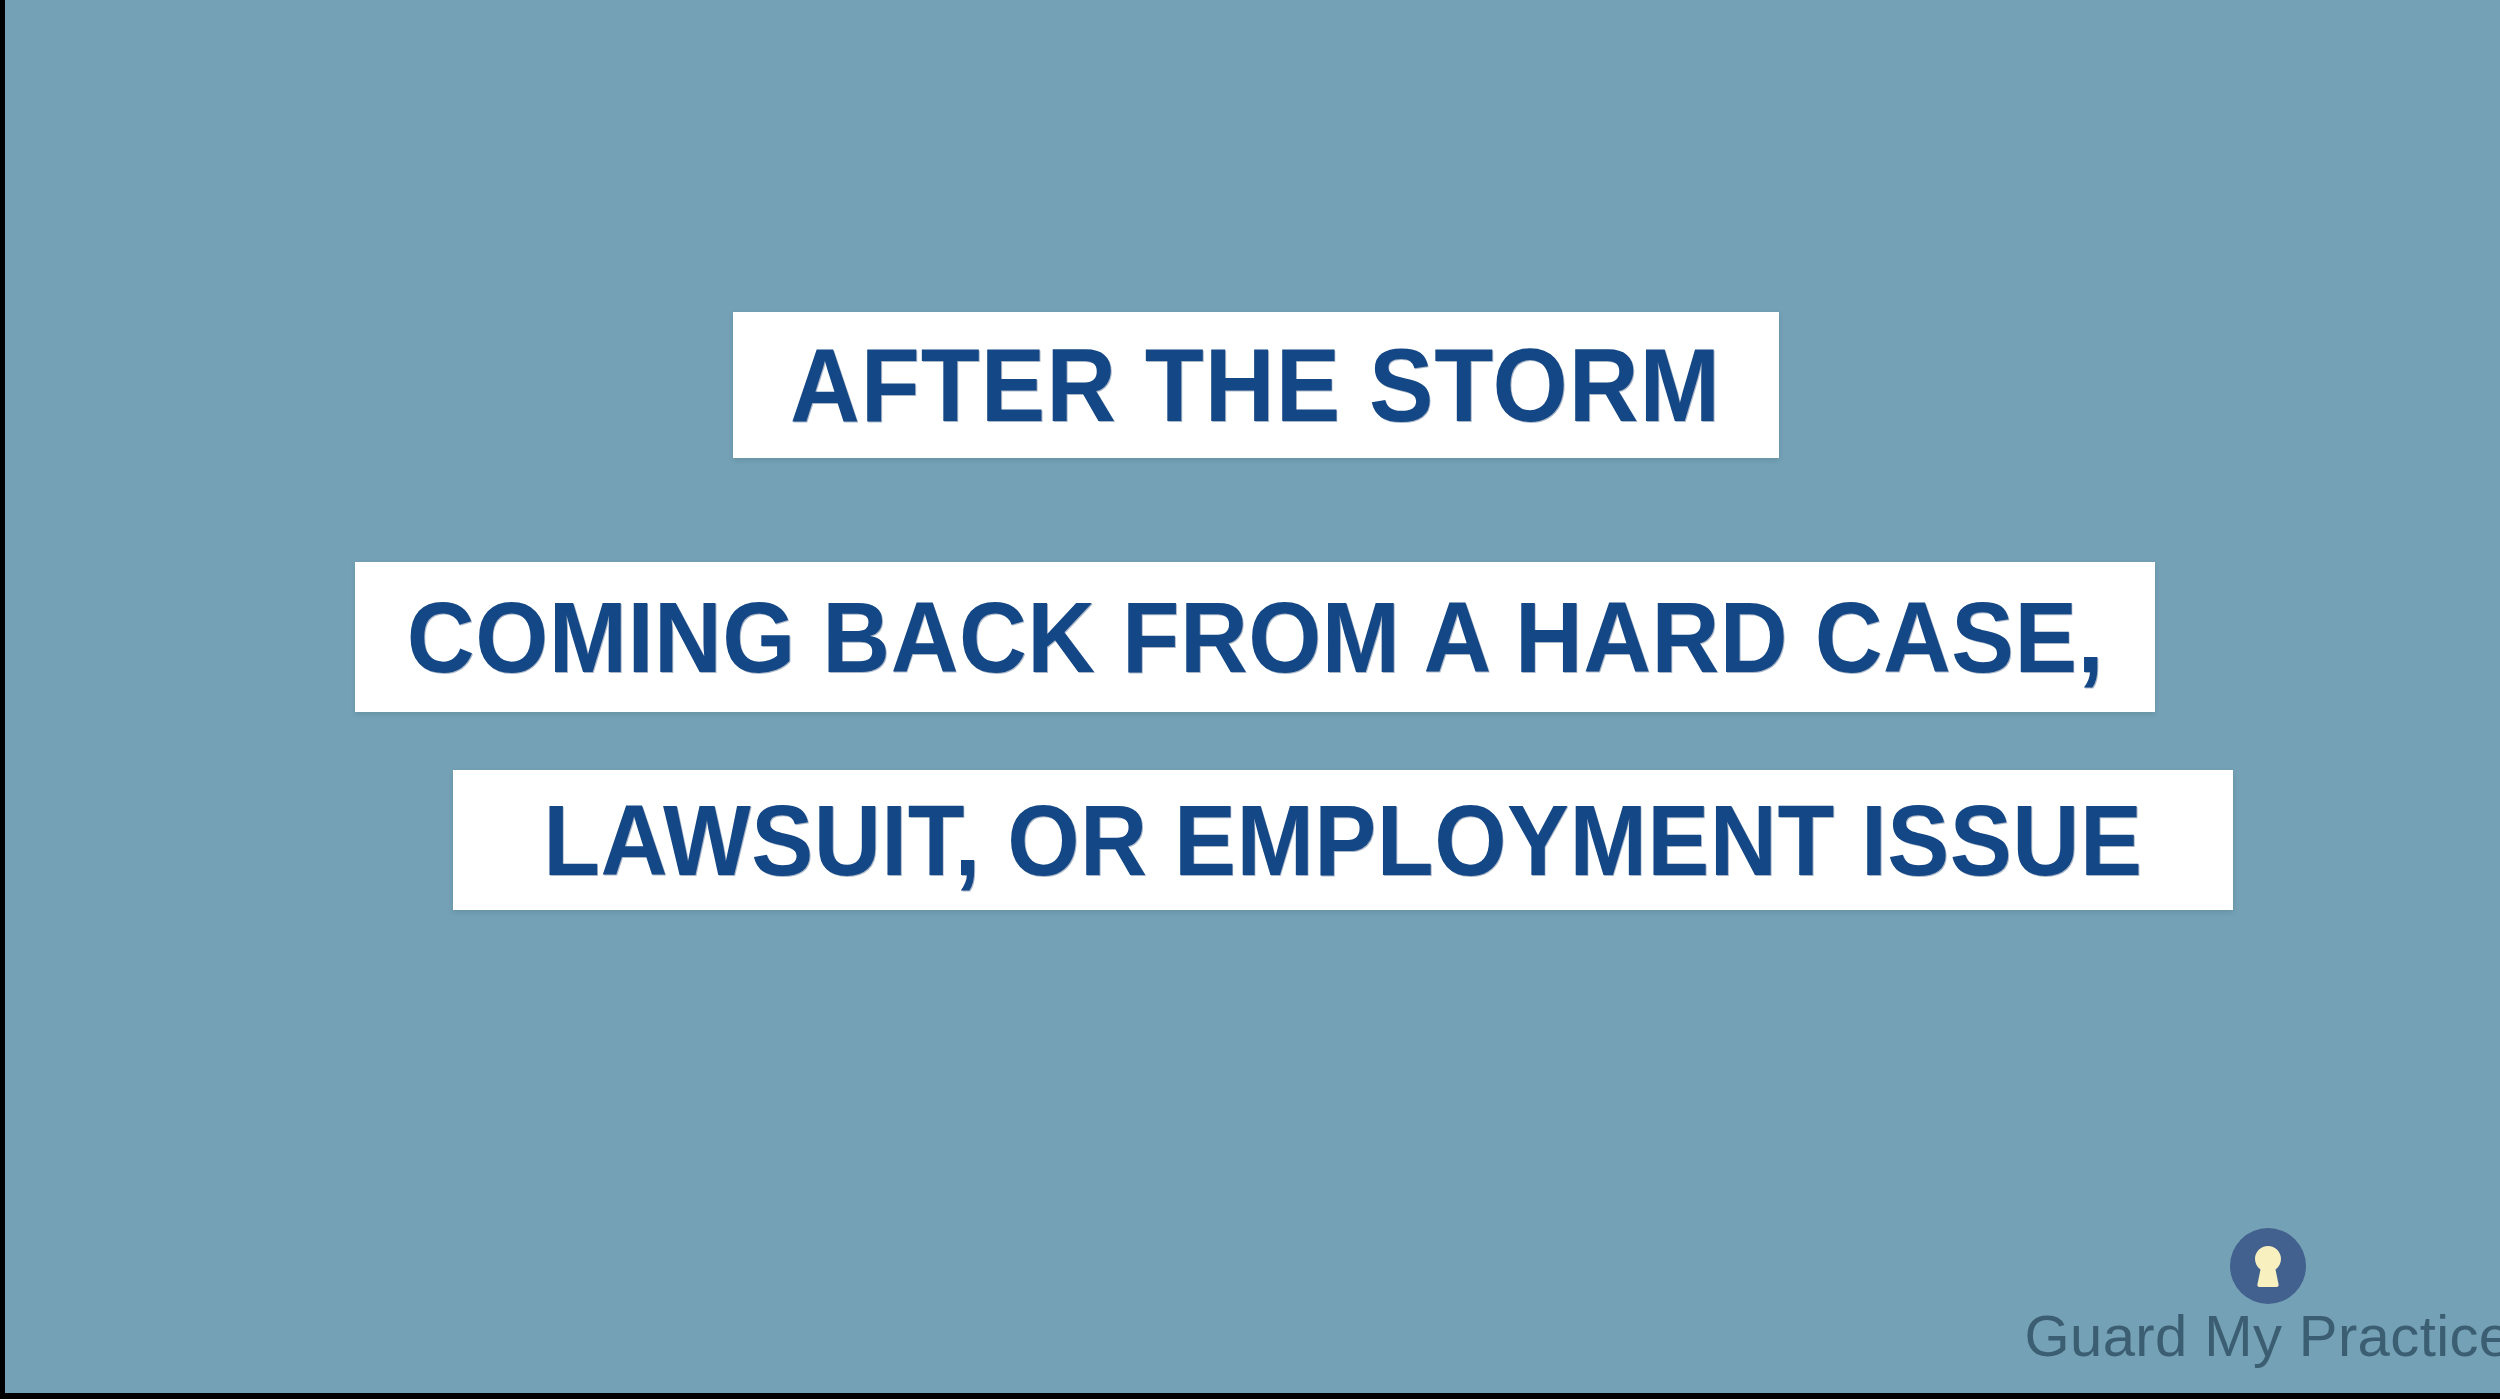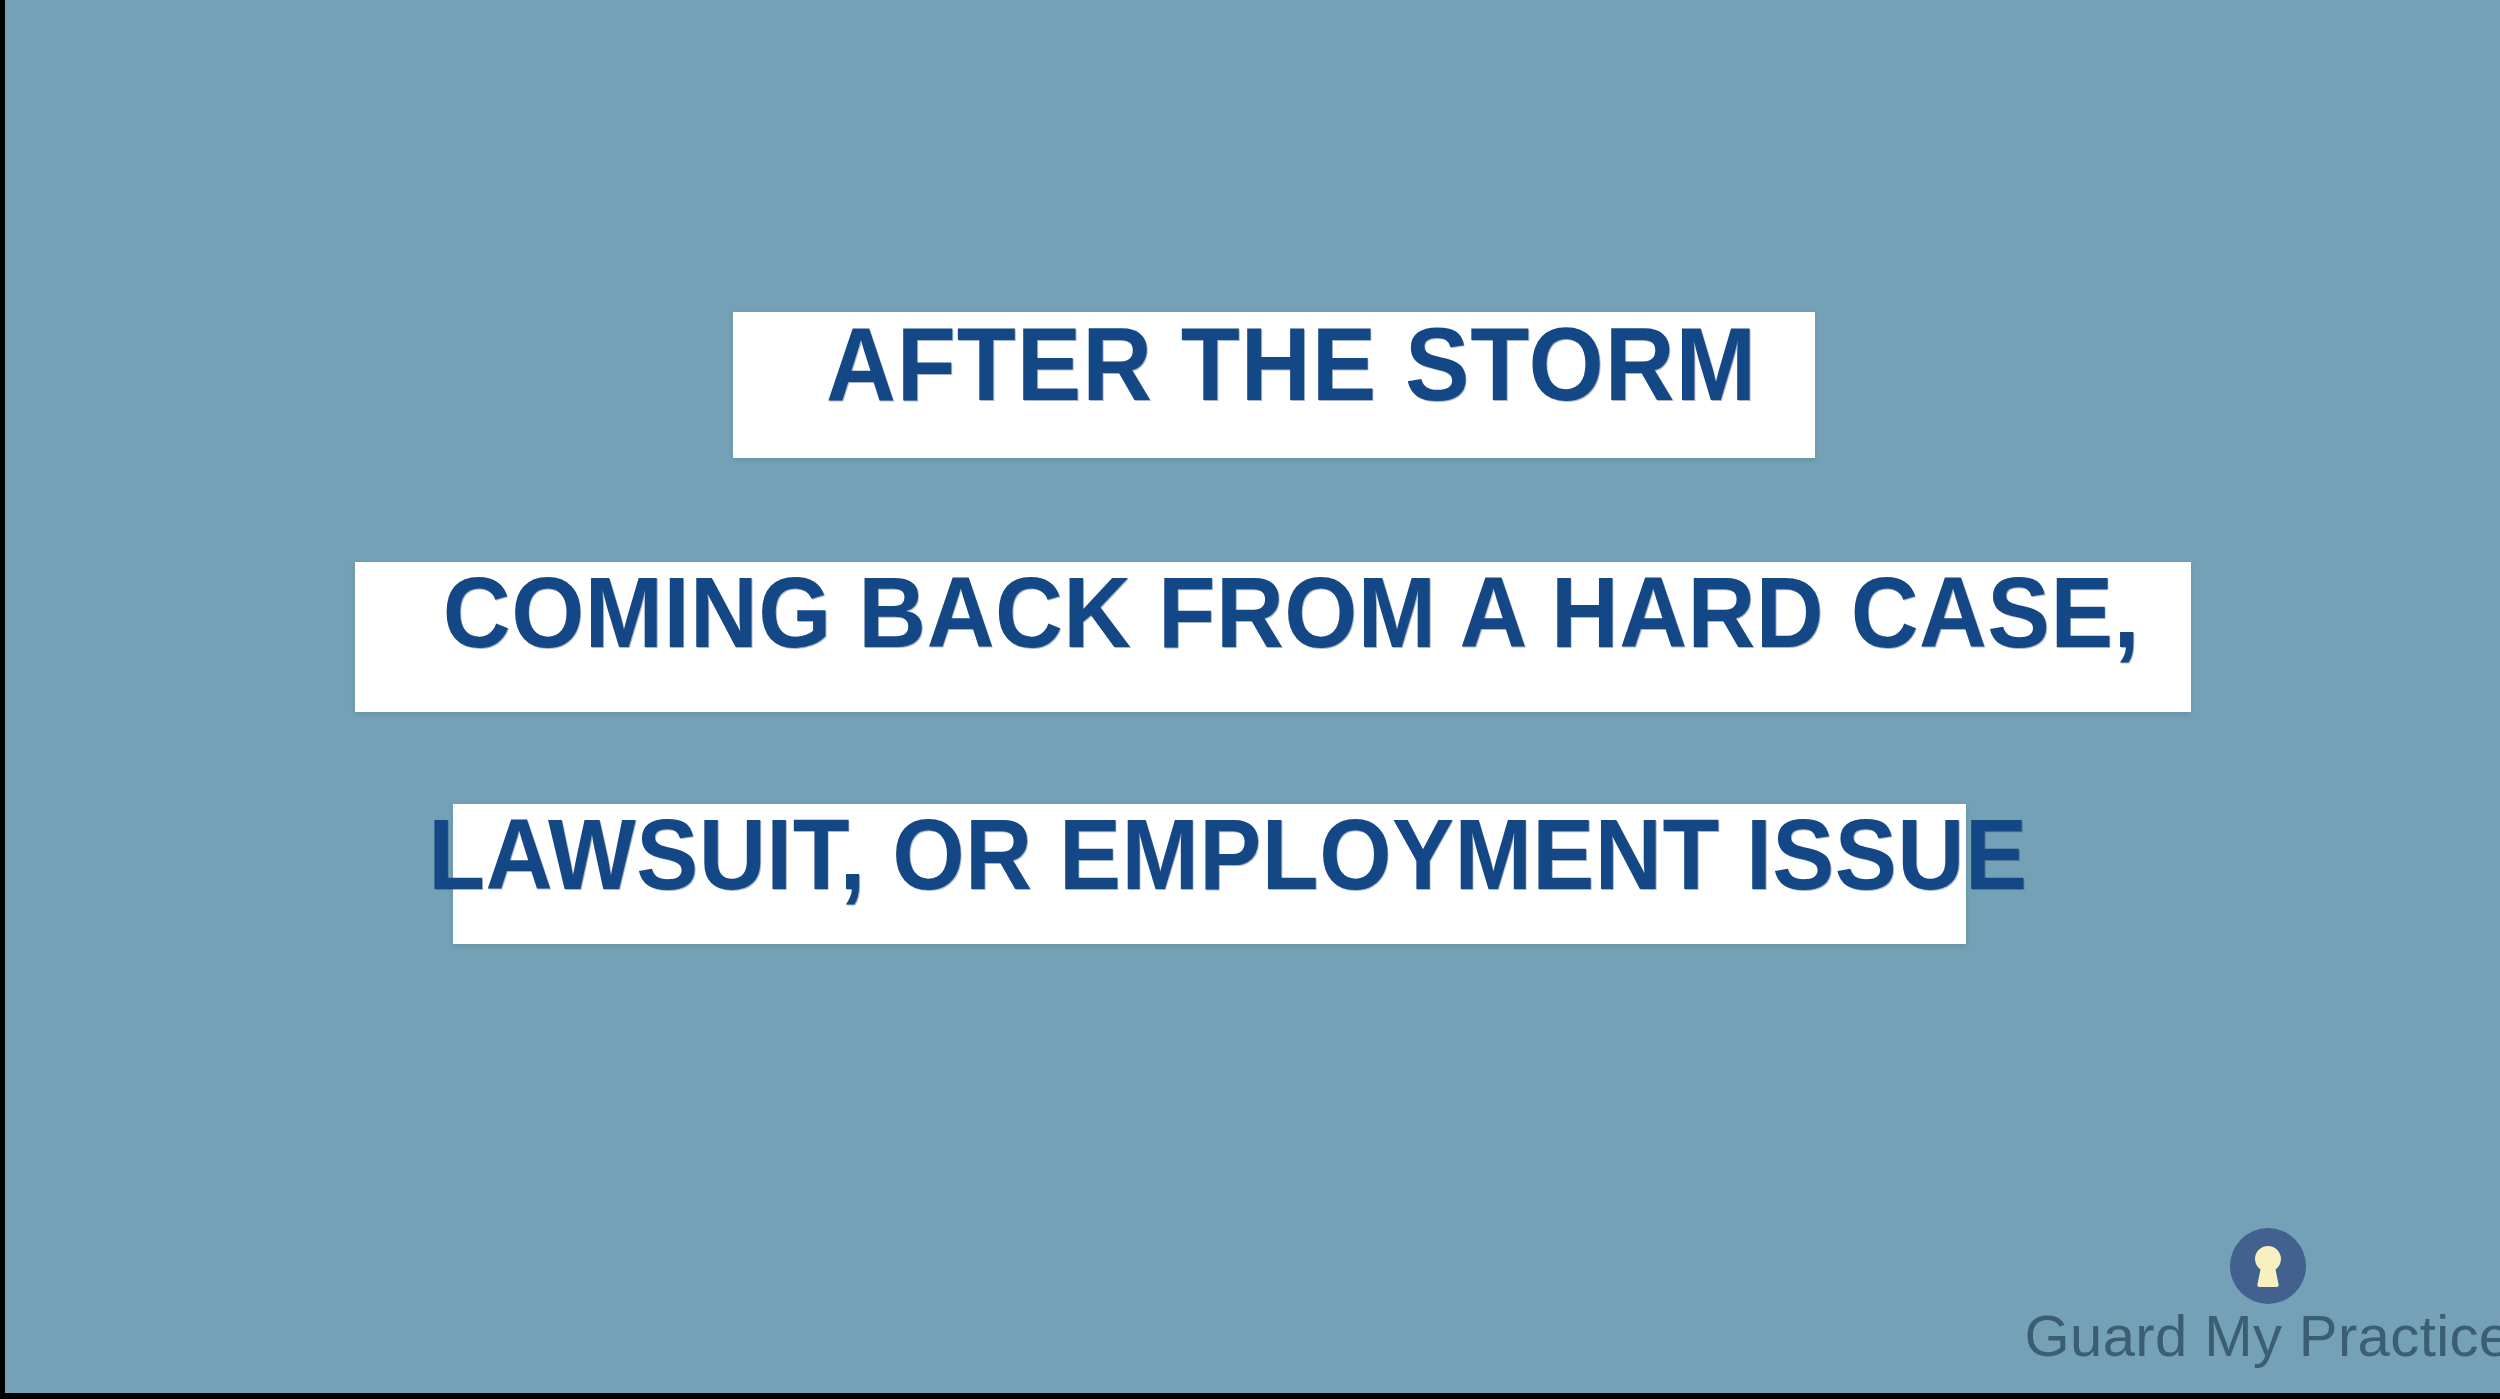--- a/index.html
+++ b/index.html
@@ -25,24 +25,23 @@
     left: 0;
     top: 0;
     width: 100%;
     height: 100%;
   }
 
   .text-band {
     position: absolute;
     background: #ffffff;
     display: flex;
-    align-items: flex-start;
+    align-items: center;
     justify-content: center;
     box-shadow: 0 2px 5px rgba(40,70,90,0.18);
-    padding-left: 36px;
   }
 
   .text-band span {
     color: #144785;
     font-family: "Liberation Sans", sans-serif;
     font-weight: bold;
     text-transform: uppercase;
     letter-spacing: 0.5px;
     white-space: nowrap;
     display: block;
@@ -73,22 +72,22 @@
   }
   #band-2 span {
     font-size: 101px;
     line-height: 101px;
     letter-spacing: 0.5px;
   }
 
   
   #band-3 {
     left: 448px;
-    top: 804px;
-    width: 1477px;
+    top: 770px;
+    width: 1780px;
     height: 140px;
   }
   #band-3 span {
     font-size: 100px;
     line-height: 100px;
     letter-spacing: 0.5px;
   }
 
   
   #brand-logo {

